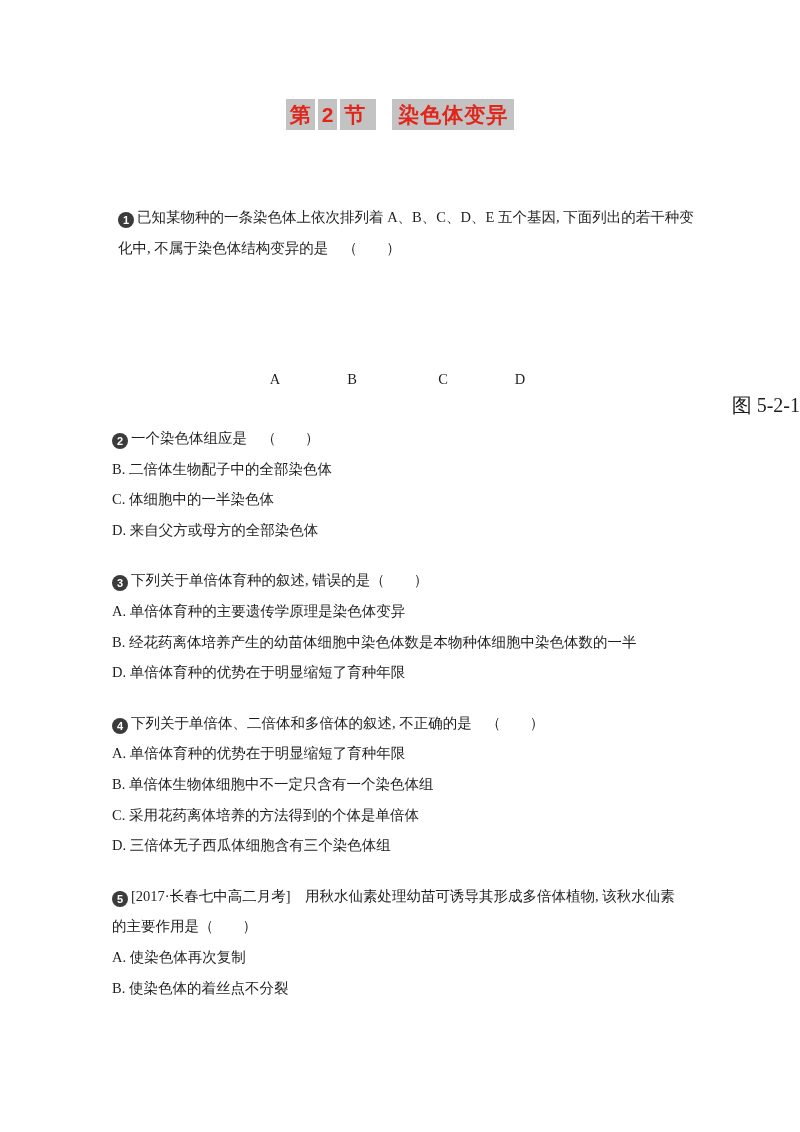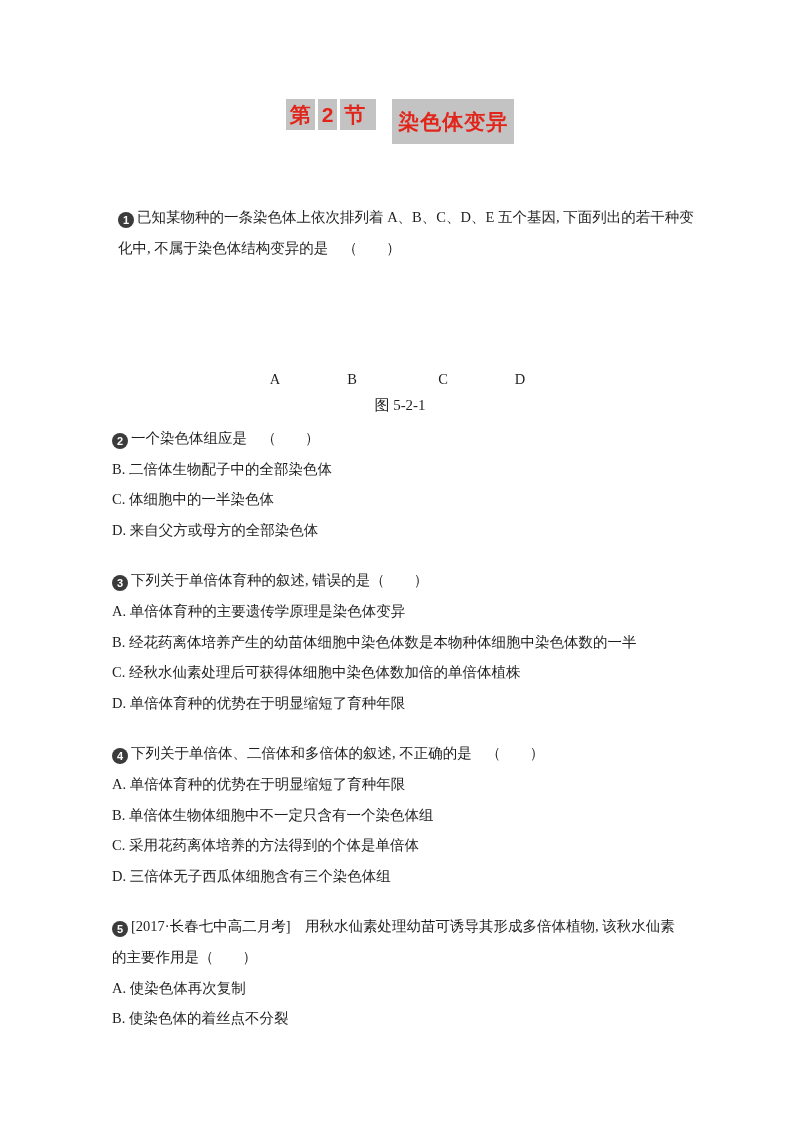--- a/index.html
+++ b/index.html
@@ -28,21 +28,21 @@
     color: var(--title-red, #e2251b);
     font-weight: 700;
     font-size: 21px;
     line-height: 31px;
     padding: 0 4px;
     margin: 0 1.5px;
     white-space: pre;
   }
   .tseg-wide { padding-right: 11px; }
   .tgap { display: inline-block; width: 13px; }
-  .tsubject { padding: 7px 6px; letter-spacing: 1px; }
+  .tsubject { padding: 0 6px; letter-spacing: 1px; }
 
   
   .line {
     font-size: 14.5px;
     line-height: 30.6px;
     white-space: pre;
   }
   .qnum {
     display: inline-block;
     width: 16px; height: 16px;
@@ -67,22 +67,22 @@
     top: 368px; left: 0;
     width: 100%; height: 22px;
     font-size: 14.5px;
     line-height: 22px;
   }
   .fig-label { position: absolute; transform: translateX(-50%); }
   .fig-caption {
     position: absolute;
     top: 394px; left: 0;
     width: 100%;
-    text-align: center;
-    font-size: 15px;
+    text-align: right;
+    font-size: 20px;
     line-height: 22px;
   }
 
   
   .qflow { position: absolute; left: 112px; top: 423px; }
   .qflow .q + .q { margin-top: 20px; }
 </style>
 </head>
 <body>
 
@@ -115,21 +115,20 @@
       <div class="line"><span class="qnum">2</span><span>一个染色体组应是　（　　）</span></div>
       <div class="line">B. 二倍体生物配子中的全部染色体</div>
       <div class="line">C. 体细胞中的一半染色体</div>
       <div class="line">D. 来自父方或母方的全部染色体</div>
     </div>
 
     <div class="q">
       <div class="line"><span class="qnum">3</span><span>下列关于单倍体育种的叙述, 错误的是（　　）</span></div>
       <div class="line">A. 单倍体育种的主要遗传学原理是染色体变异</div>
       <div class="line">B. 经花药离体培养产生的幼苗体细胞中染色体数是本物种体细胞中染色体数的一半</div>
-      <div class="line">C. 经秋水仙素处理后可获得体细胞中染色体数加倍的单倍体植株</div>
       <div class="line">D. 单倍体育种的优势在于明显缩短了育种年限</div>
     </div>
 
     <div class="q">
       <div class="line"><span class="qnum">4</span><span>下列关于单倍体、二倍体和多倍体的叙述, 不正确的是　（　　）</span></div>
       <div class="line">A. 单倍体育种的优势在于明显缩短了育种年限</div>
       <div class="line">B. 单倍体生物体细胞中不一定只含有一个染色体组</div>
       <div class="line">C. 采用花药离体培养的方法得到的个体是单倍体</div>
       <div class="line">D. 三倍体无子西瓜体细胞含有三个染色体组</div>
     </div>

